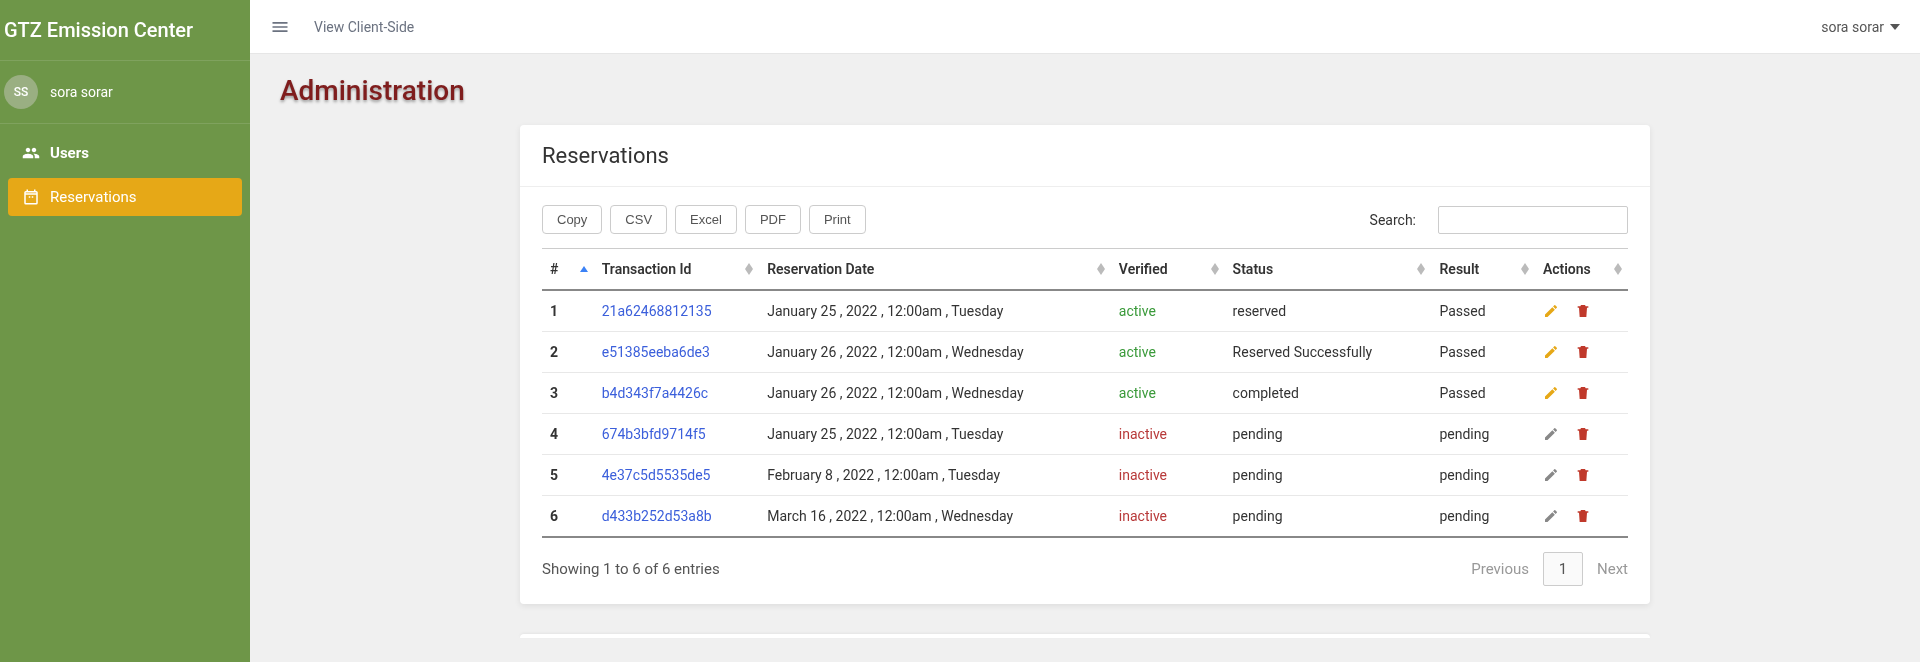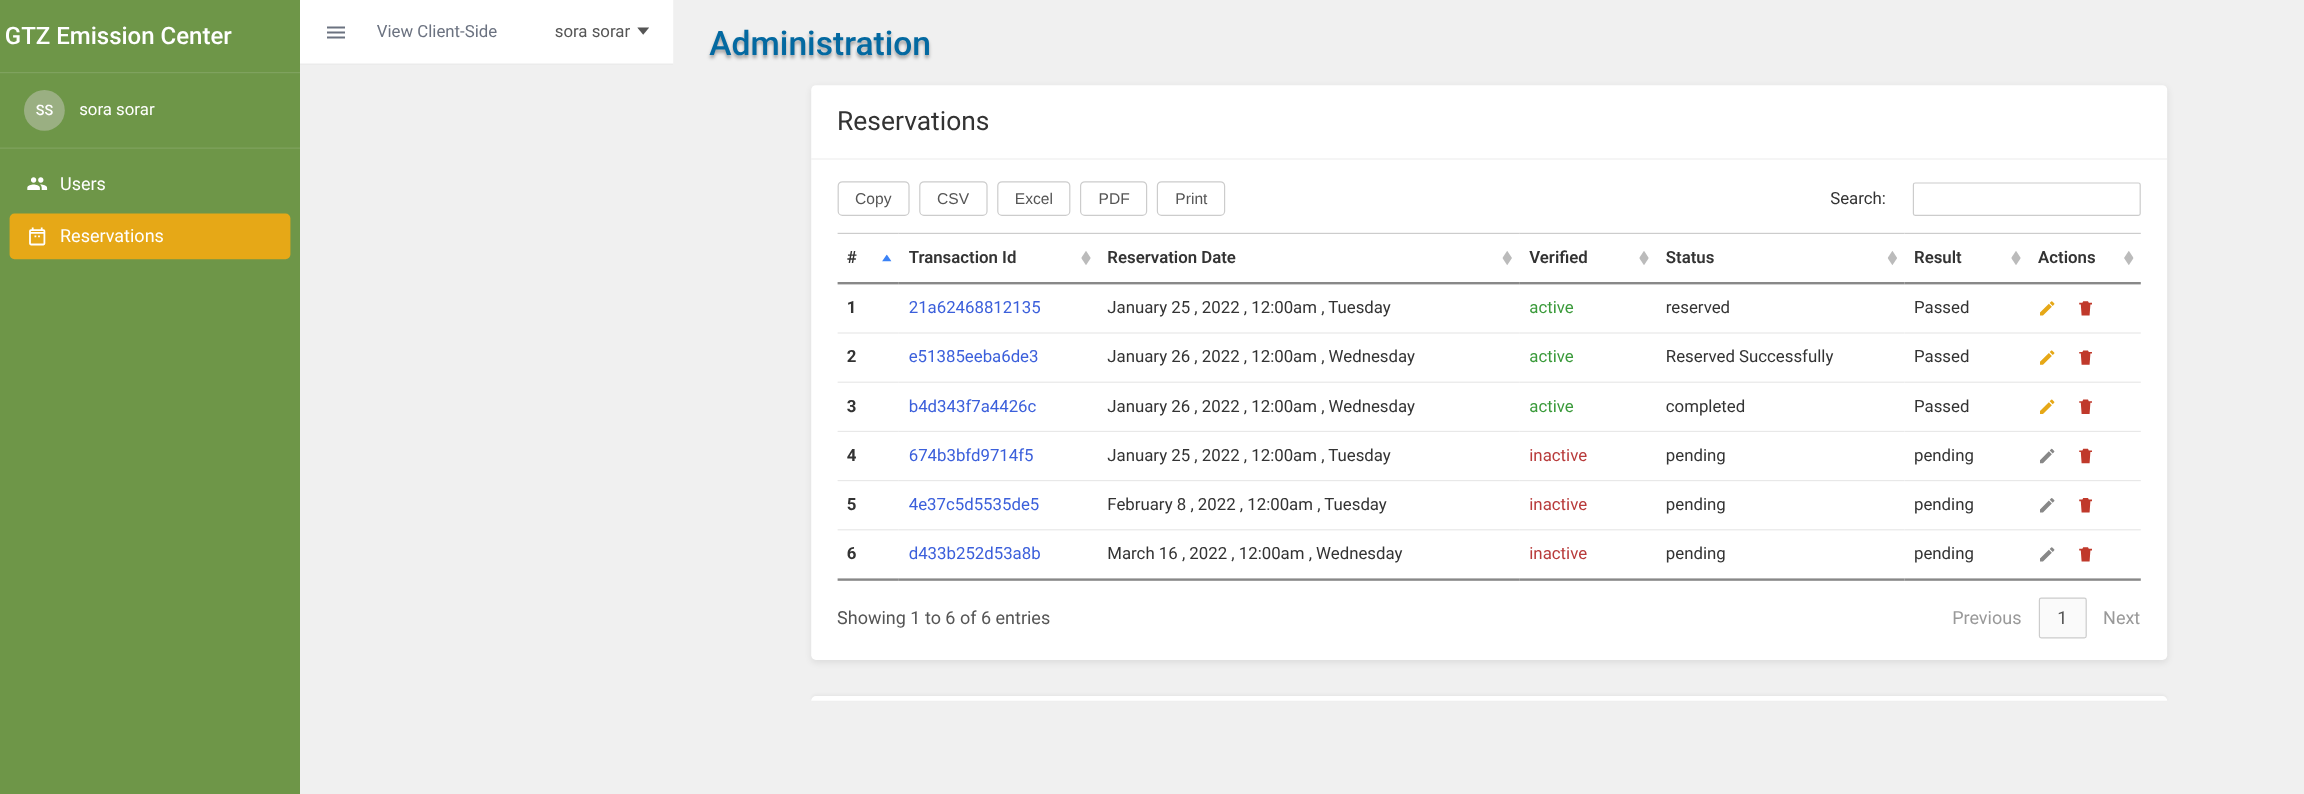--- a/index.html
+++ b/index.html
@@ -26,21 +26,21 @@
   .brand {
     font-size: 20px;
     padding: 18px 4px;
     font-weight: 500;
     background: #6e9648;
   }
   .avatar-row {
     display: flex;
     align-items: center;
     gap: 12px;
-    padding: 14px 20px;
+    padding: 14px 4px;
     border-top: 1px solid rgba(255,255,255,0.12);
     border-bottom: 1px solid rgba(255,255,255,0.12);
   }
   .avatar {
     width: 34px; height: 34px;
     border-radius: 50%;
     background: #9aaf82;
     display: flex; align-items: center; justify-content: center;
     font-size: 12px; font-weight: 500; color: #fff;
   }
@@ -49,28 +49,28 @@
     padding: 10px 8px;
     display: flex; flex-direction: column; gap: 6px;
   }
   .nav-item {
     display: flex; align-items: center; gap: 10px;
     padding: 10px 14px;
     border-radius: 4px;
     cursor: pointer;
     font-size: 15px;
   }
-  .nav-item.plain { background: transparent; }
+  .nav-item.plain { background: transparent; font-weight: bold; }
   .nav-item.green { background: #5d8a3d; }
   .nav-item.active { background: #e6a817; }
   .nav-icon { width: 18px; height: 18px; display: inline-flex; align-items: center; justify-content: center; }
   .nav-icon svg { width: 18px; height: 18px; fill: #fff; }
 
   
-  .main { flex: 1; display: flex; flex-direction: row; background: #f0f0f0; }
+  .main { flex: 1; display: flex; flex-direction: column; background: #f0f0f0; }
   .topbar {
     height: 54px;
     background: #fff;
     display: flex; align-items: center;
     padding: 0 20px;
     gap: 24px;
     color: #6b7280;
     border-bottom: 1px solid #e6e6e6;
   }
   .hamburger { cursor: pointer; display: inline-flex; }
@@ -82,21 +82,21 @@
 
   .content {
     flex: 1;
     padding: 20px 30px;
     overflow: auto;
     display: flex; flex-direction: column; align-items: center;
   }
   .page-title {
     font-size: 28px;
     font-weight: 500;
-    color: #0369a1;
+    color: #7f1d1d;
     text-shadow: 0 2px 3px rgba(0,0,0,0.35);
     align-self: flex-start;
     margin-bottom: 18px;
   }
 
   .card {
     width: 1130px;
     background: #fff;
     border-radius: 4px;
     box-shadow: 0 2px 6px rgba(0,0,0,0.08);

